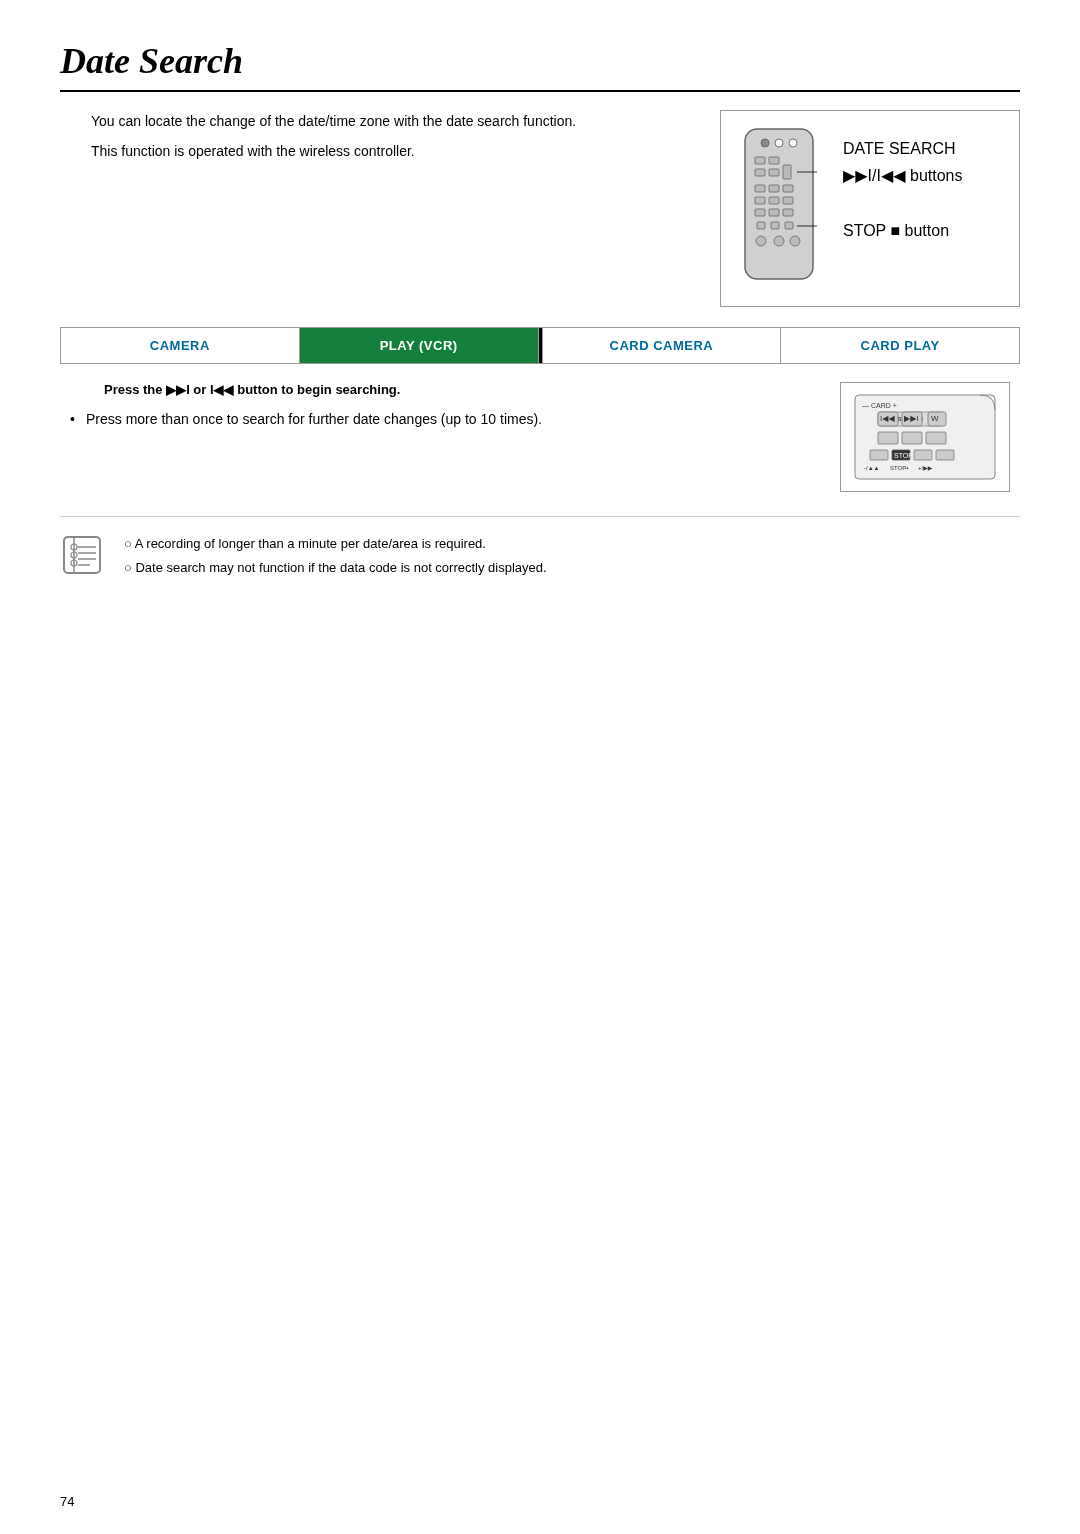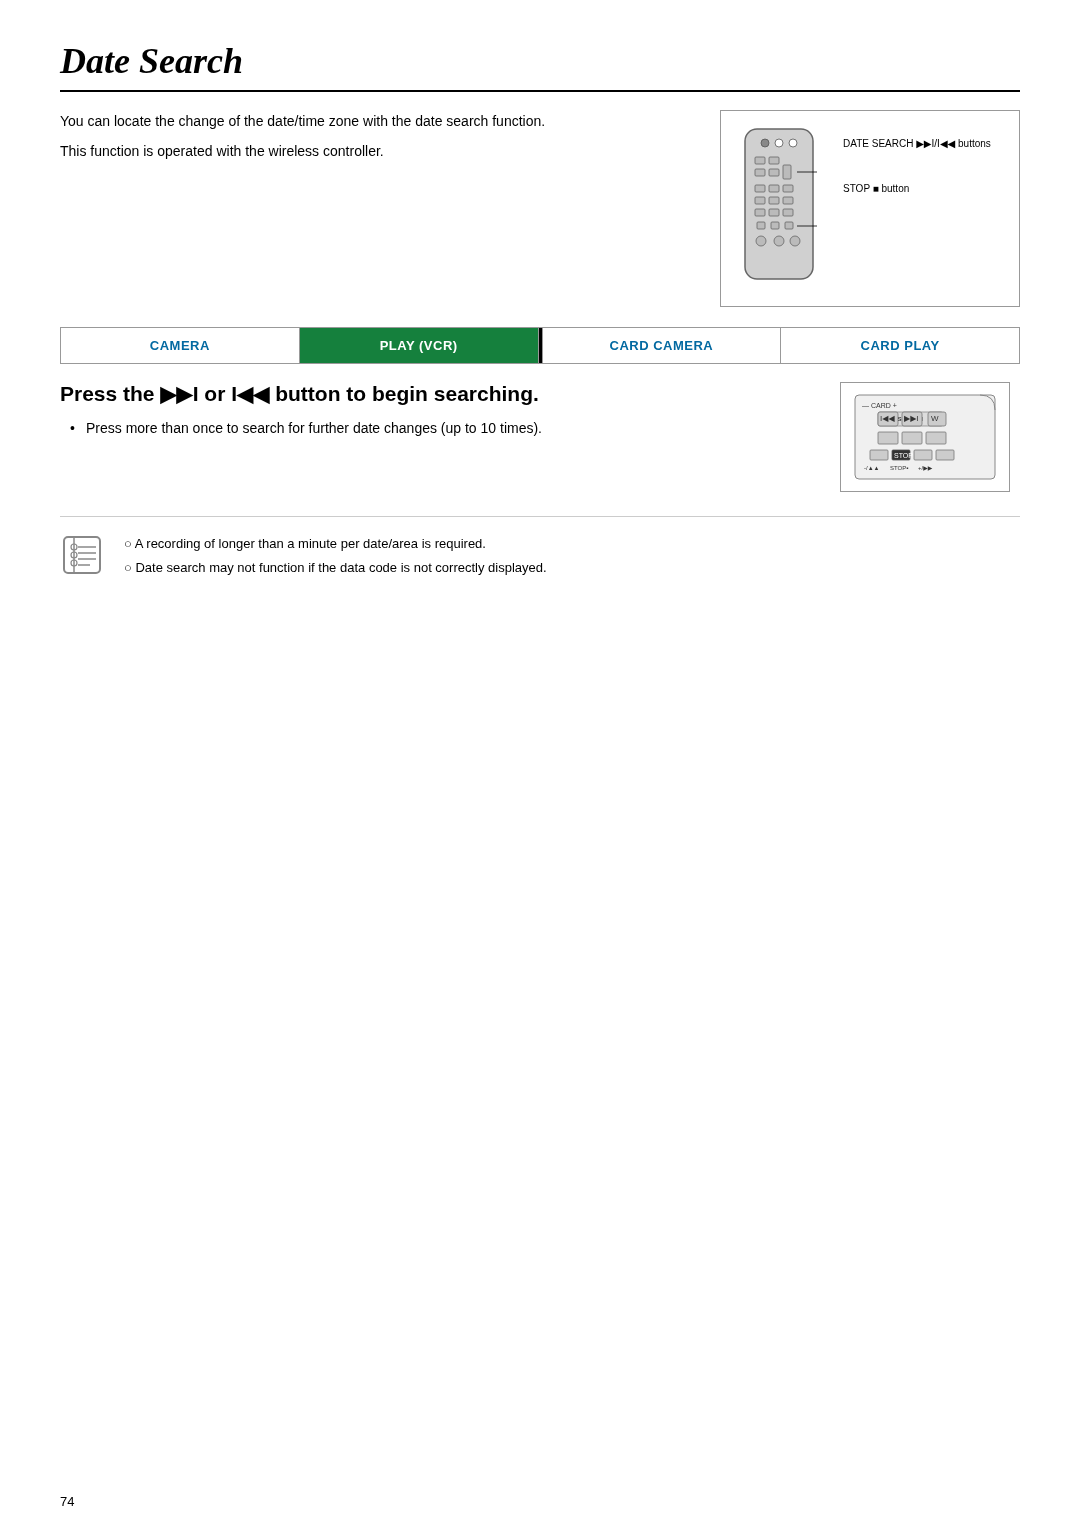--- a/index.html
+++ b/index.html
@@ -19,20 +19,21 @@
       font-size: 36px;
       margin-bottom: 8px;
       border-bottom: 2px solid #000;
       padding-bottom: 8px;
     }
     .top-section {
       display: flex;
       gap: 30px;
       margin-top: 18px;
       margin-bottom: 20px;
+      margin-left: 31px;
     }
     .description {
       flex: 1;
       font-size: 14px;
       line-height: 1.6;
     }
     .description p { margin-bottom: 8px; }
     .remote-diagram {
       width: 300px;
       border: 1.5px solid #999;
@@ -45,21 +46,21 @@
     .remote-inner {
       display: flex;
       gap: 16px;
       align-items: flex-start;
     }
     .remote-svg-area {
       width: 90px;
     }
     .remote-labels {
       flex: 1;
-      font-size: 10px;
+      font-size: 16px;
       line-height: 1.7;
       padding-top: 8px;
     }
     .remote-labels .label-row {
       display: flex;
       align-items: flex-start;
       margin-bottom: 10px;
     }
 
     
@@ -90,23 +91,24 @@
     }
 
     
     .main-content {
       display: flex;
       gap: 30px;
       margin-bottom: 24px;
     }
     .content-left { flex: 1; }
     .section-heading {
-      font-size: 21px;
+      font-size: 13px;
       font-weight: bold;
       margin-bottom: 12px;
+      margin-left: 44px;
     }
     .bullet-list {
       list-style: none;
       padding: 0;
       margin: 0 0 0 10px;
     }
     .bullet-list li {
       position: relative;
       padding-left: 16px;
       margin-bottom: 6px;

